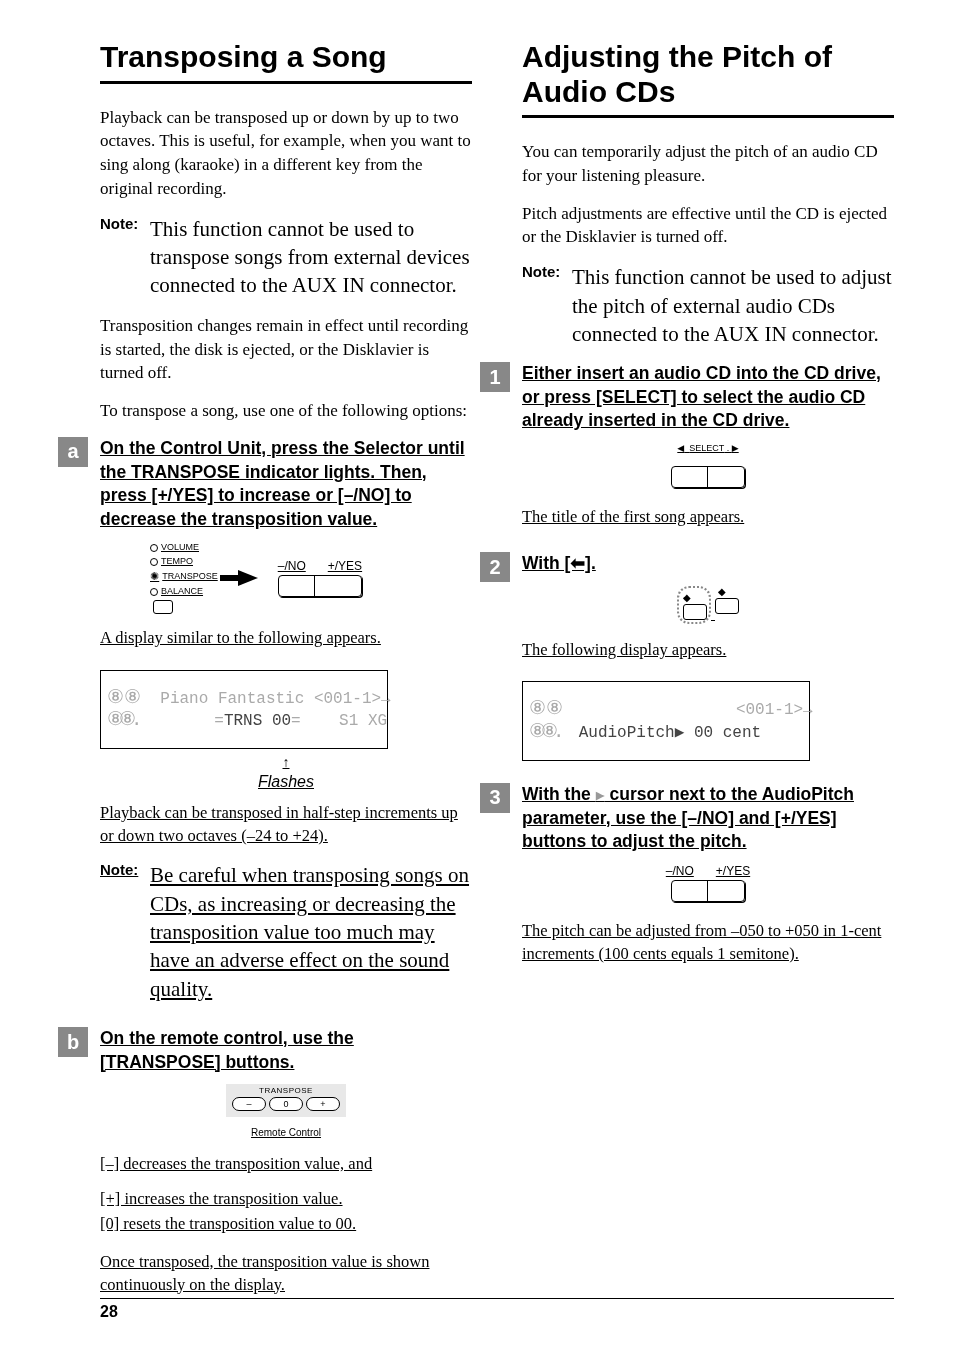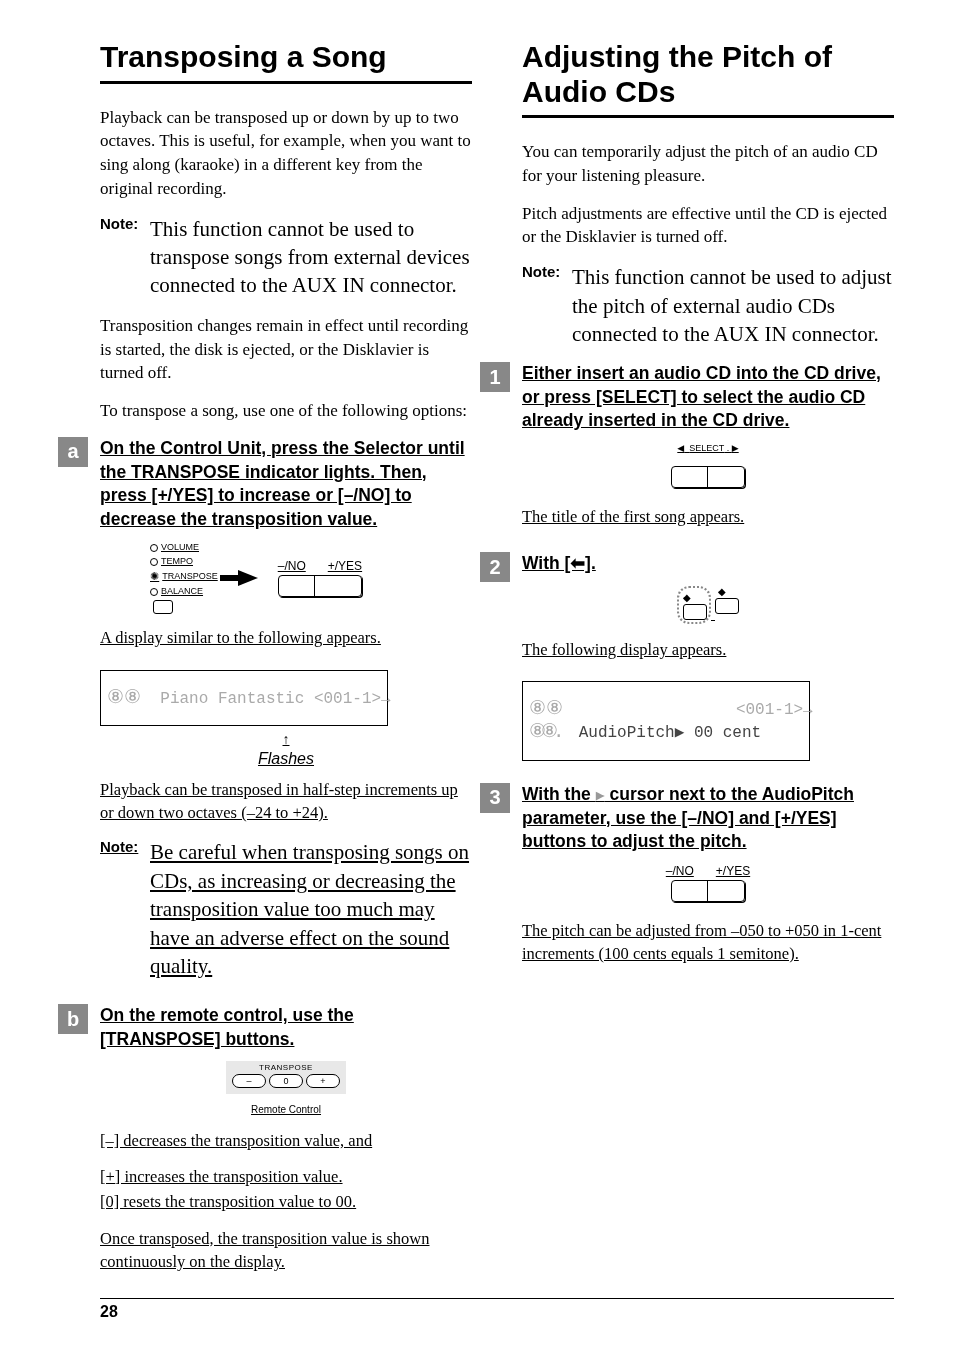--- a/index.html
+++ b/index.html
@@ -144,20 +144,21 @@
                 <div></div>
                 <div></div>
               </div>
           </div>
         </div>
 
         <p>A display similar to the following appears.</p>
 
         <div class="lcd">
           <div class="lcd-line"><span style="font-size:19px;">⑧⑧</span><span>  Piano Fantastic &lt;001-1&gt;→</span></div>
+          <div class="lcd-line"><span style="font-size:19px;letter-spacing:-5px;">⑧⑧.</span><span>        =</span><span class="solid">TRNS 00</span><span>=    S1 XG </span></div>
         </div>
         <div class="up-arrow-small">↑</div>
         <div class="flashes">Flashes</div>
 
         <p style="margin-top:10px;">Playback can be transposed in half-step increments up or down two octaves (–24 to +24).</p>
 
         <div class="note-row">
           <div class="note-label">Note:</div>
           <div class="note-text">Be careful when transposing songs on CDs, as increasing or decreasing the transposition value too much may have an adverse effect on the sound quality.</div>
         </div>

